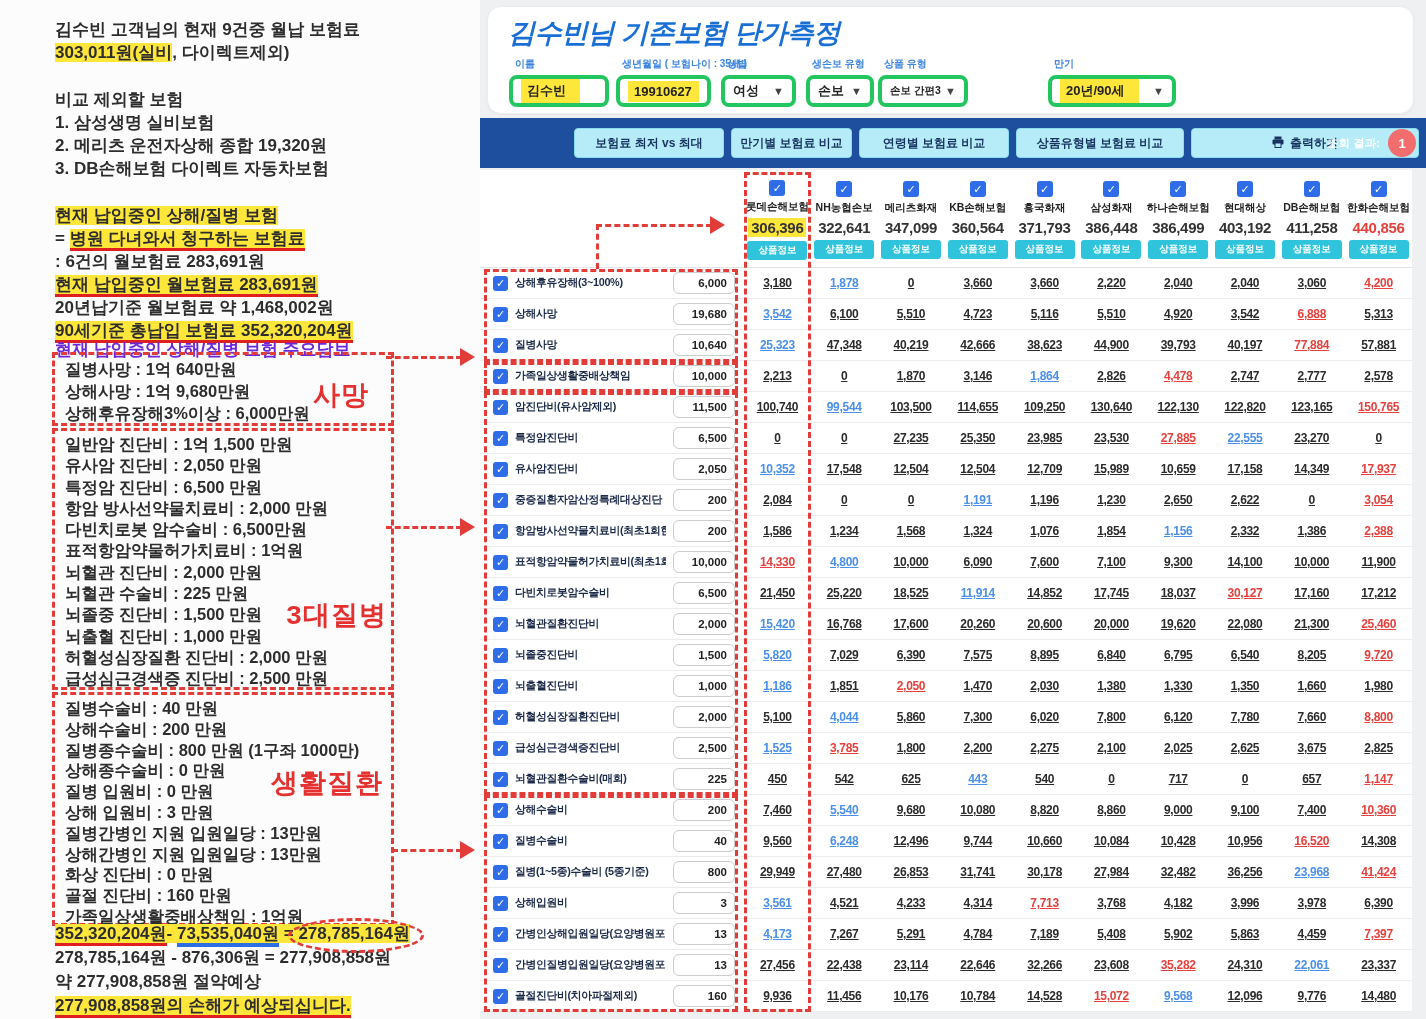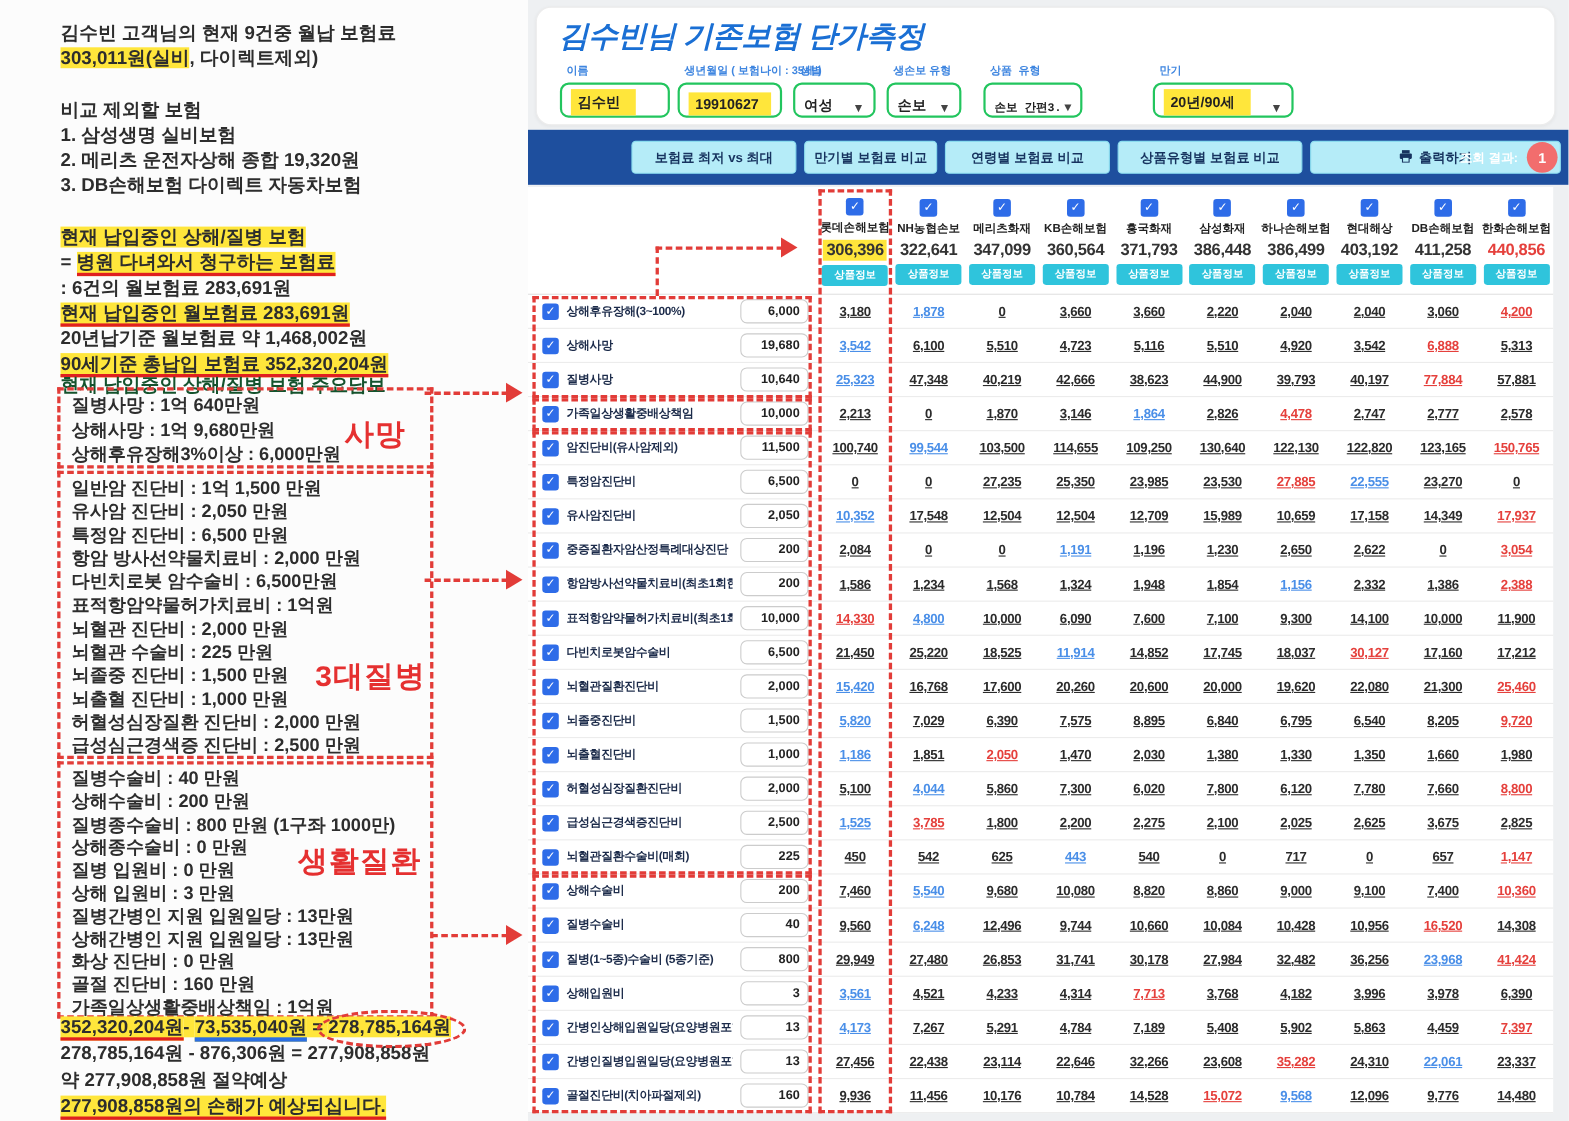--- a/index.html
+++ b/index.html
@@ -8,36 +8,36 @@
   .left{position:absolute;left:0;top:0;width:480px;height:1019px;background:#fcfcfc;}
   
   .note-wrap{position:absolute;left:55px;top:18px;right:30px;}
   .note-line{font-size:17px;font-weight:600;color:#2d2d2d;line-height:23px;white-space:nowrap;}
   .note-line.blank{height:24px;}
   .hl{background:#ffe63b;}
   .ulr{border-bottom:3px solid #e02020;}
   .ulb{border-bottom:4px solid #2b6fe3;}
   .circ{position:relative;}
   .circ::after{content:"";position:absolute;left:-10px;right:-14px;top:-6px;bottom:-10px;border:3px dashed #e23c38;border-radius:50%;pointer-events:none;}
-  .sum-head{position:absolute;left:55px;top:338px;font-size:17px;font-weight:600;color:#14532d;white-space:nowrap;}
+  .sum-head{position:absolute;left:55px;top:338px;font-size:17px;font-weight:600;color:#6d28d9;white-space:nowrap;}
   .lbox{position:absolute;left:52px;width:342px;border:3px dashed #e23c38;padding:3px 0 2px 10px;box-sizing:border-box;}
   .lbox .cov{font-size:16.5px;font-weight:600;color:#2d2d2d;white-space:nowrap;}
   #lbox1{top:352px;height:74px;} #lbox1 .cov{line-height:22px;}
   #lbox2{top:428px;height:262px;} #lbox2 .cov{line-height:21.3px;}
   #lbox3{top:692px;height:234px;} #lbox3 .cov{line-height:20.8px;}
   .gl{position:absolute;color:#e53030;font-weight:800;font-size:27px;letter-spacing:1px;}
   #gl1{right:22px;top:22px;} #gl2{right:4px;top:166px;font-family:Liberation Mono, monospace;} #gl3{right:8px;top:70px;}
   .calc-wrap{position:absolute;left:55px;top:922px;}
   .calc-wrap .note-line{line-height:24px;}
   
   .head-card{position:absolute;left:487px;top:6px;width:925px;height:106px;background:#fff;border:1px solid #ececec;border-radius:14px;box-shadow:0 1px 3px rgba(0,0,0,.04);}
   .title{position:absolute;left:20px;top:8px;font-size:27px;font-weight:800;color:#1a6fd4;letter-spacing:-.5px;white-space:nowrap;font-style:italic;}
   .fld{position:absolute;top:50px;}
   .fld .flab{font-size:10px;font-weight:700;color:#3f86e0;margin:0 0 4px 6px;white-space:nowrap;}
-  .fbox{height:32px;border:2px solid #22c55e;border-radius:8px;background:#fff;display:flex;align-items:flex-end;padding:0 8px;box-sizing:border-box;}
+  .fbox{height:32px;border:4px solid #22c55e;border-radius:8px;background:#fff;display:flex;align-items:center;padding:0 8px;box-sizing:border-box;}
   .fbox .val{font-size:13px;font-weight:700;color:#222;white-space:nowrap;overflow:hidden;}
   .fbox .val.sm{font-size:10.5px;}
   .fbox .hl{padding:3px 14px 3px 6px;}
   .fbox .arr{margin-left:auto;font-size:11px;color:#444;padding-left:4px;}
   
   .toolbar{position:absolute;left:480px;top:118px;width:946px;height:50px;background:#1e4f9e;display:flex;align-items:center;}
   .tbtn{height:30px;margin-right:7px;background:#b5ecf8;border:1px solid #8adcef;border-radius:4px;color:#17335f;font-weight:700;font-size:12px;display:flex;align-items:center;justify-content:center;gap:6px;box-sizing:border-box;}
   .result{position:absolute;right:10px;top:0;height:50px;display:flex;align-items:center;gap:8px;}
   .rlabel{color:#fff;font-size:11.5px;font-weight:700;}
   .badge{width:28px;height:28px;border-radius:50%;background:#f26d6d;color:#fff;font-size:13px;font-weight:700;display:flex;align-items:center;justify-content:center;}
@@ -159,21 +159,21 @@
               <span class="arr">▼</span>
             </div>
           </div>
           <div class="fld" style="left: 318px; width: 68px;">
             <div class="flab">생손보 유형</div>
             <div class="fbox">
               <span class="val">손보</span>
               <span class="arr">▼</span>
             </div>
           </div>
-          <div class="fld" style="left: 406px; width: 90px; font-family: Liberation Mono, monospace;">
+          <div class="fld" style="left: 390px; width: 90px;">
             <div class="flab">상품 유형</div>
             <div class="fbox">
               <span class="val sm">손보 간편3.10.10(5)(무해지</span>
               <span class="arr">▼</span>
             </div>
           </div>
           <div class="fld" style="left: 560px; width: 128px;">
             <div class="flab">만기</div>
             <div class="fbox">
               <span class="val hl">20년/90세</span>
@@ -417,21 +417,21 @@
           <div class="trow">
             <div class="lcell">
               <span class="cb">✓</span>
               <span class="rlab">항암방사선약물치료비(최초1회한)</span>
               <span class="amt">200</span>
             </div>
             <span class="vcell vk">1,586</span>
             <span class="vcell vk">1,234</span>
             <span class="vcell vk">1,568</span>
             <span class="vcell vk">1,324</span>
-            <span class="vcell vk">1,948</span>
+            <span class="vcell vk">1,076</span>
             <span class="vcell vk">1,854</span>
             <span class="vcell vb">1,156</span>
             <span class="vcell vk">2,332</span>
             <span class="vcell vk">1,386</span>
             <span class="vcell vr">2,388</span>
           </div>
           <div class="trow">
             <div class="lcell">
               <span class="cb">✓</span>
               <span class="rlab">표적항암약물허가치료비(최초1회한)</span>

